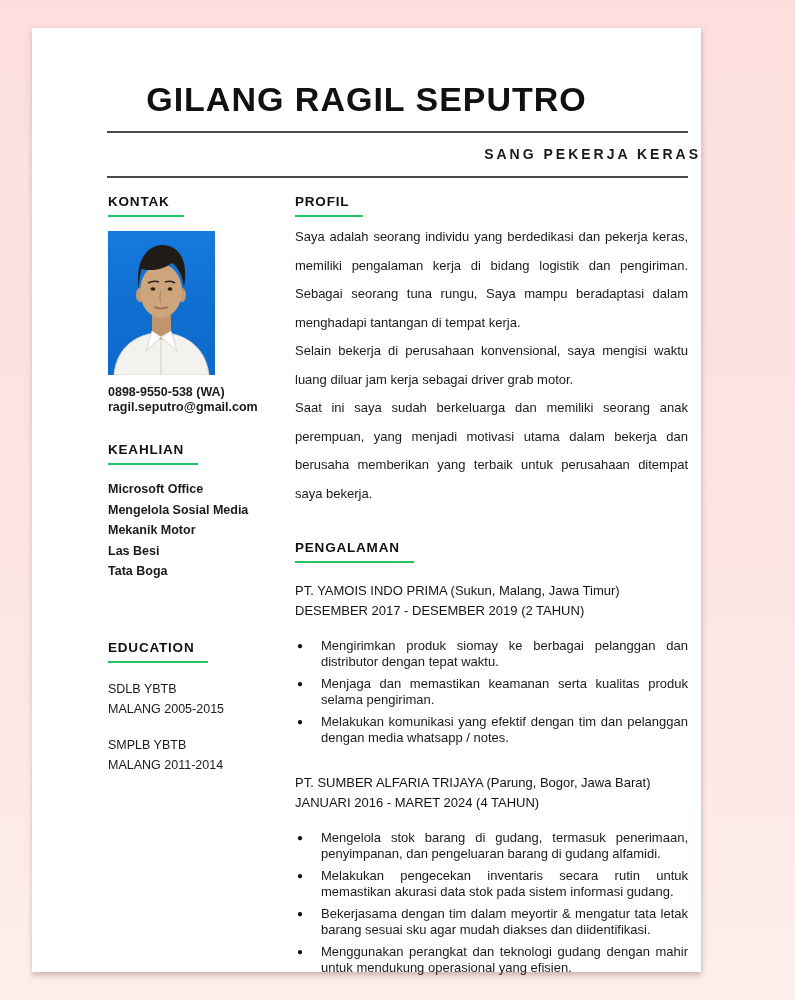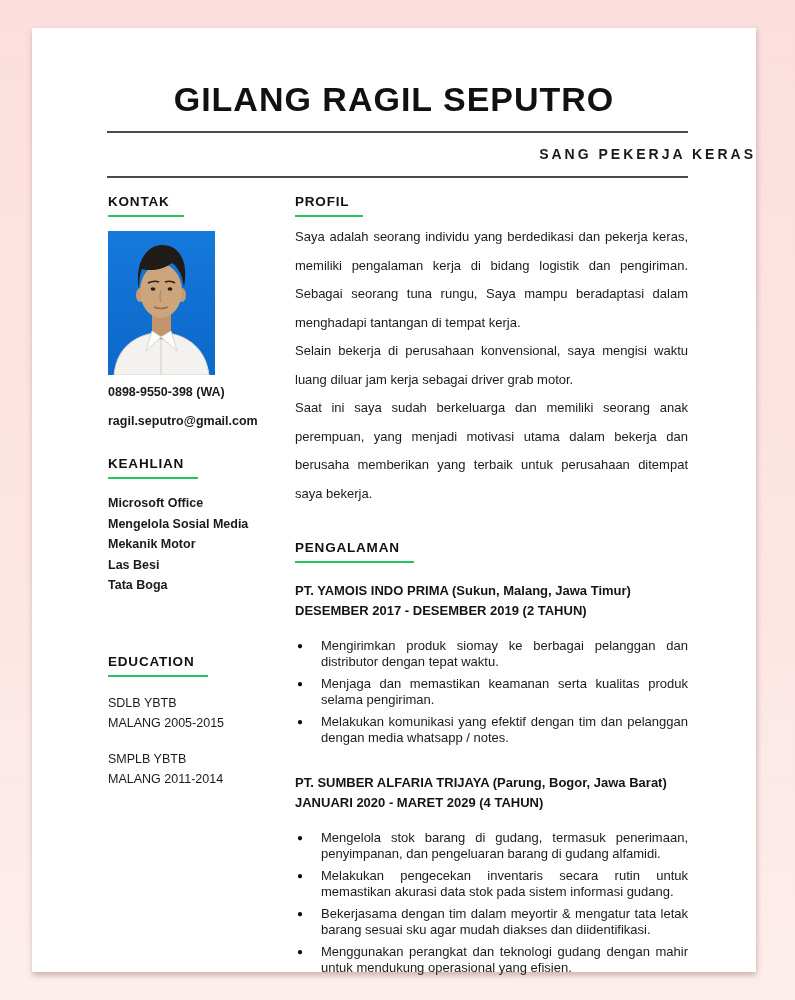--- a/index.html
+++ b/index.html
@@ -3,21 +3,21 @@
 <meta charset="utf-8">
 <style>
   * { margin:0; padding:0; box-sizing:border-box; }
   html,body { width:795px; height:1000px; overflow:hidden; }
   body {
     font-family:"Liberation Sans", sans-serif;
     background:linear-gradient(180deg,#fcdfdd 0%,#fce5e3 55%,#fdeeec 100%);
     color:#1c1c1c;
   }
   .page {
-    position:absolute; left:32px; top:28px; width:724px; height:944px;
+    position:absolute; left:32px; top:28px; width:669px; height:944px;
     background:#ffffff;
     box-shadow:0 4px 5px rgba(150,110,110,0.38), 3px 0 4px rgba(150,110,110,0.10);
   }
   .title {
     position:absolute; top:52px; left:0; width:100%;
     text-align:center; font-size:34px; font-weight:bold;
     letter-spacing:1px; color:#111;
   }
   .rule { position:absolute; left:75px; width:581px; border-top:2px solid #4a4a4a; }
   .rule-top { top:103px; }
@@ -32,38 +32,38 @@
     letter-spacing:0.8px; color:#111;
     padding:0 14px 6px 0; border-bottom:2px solid #22c55e;
   }
   .left-col  { position:absolute; left:76px;  top:164px; width:173px; }
   .right-col { position:absolute; left:263px; top:164px; width:393px; }
 
   
   .photo-wrap { margin-top:14px; width:107px; height:144px; }
   .photo-wrap svg { display:block; width:107px; height:144px; }
   .contact-line { margin-top:10px; font-size:12.5px; font-weight:bold; color:#1a1a1a; }
-  .contact-line.email { margin-top:15px; }
+  .contact-line.email { margin-top:1px; }
   .keahlian-block { margin-top:26px; }
   .skill-list { margin-top:14px; list-style:none; }
   .skill-list li { font-size:12.5px; font-weight:bold; color:#1a1a1a; line-height:20.5px; }
   .education-block { margin-top:56px; }
   .edu-list { margin-top:16px; }
   .edu-item { margin-bottom:16px; }
   .edu-item div { font-size:12.5px; font-weight:normal; color:#1a1a1a; line-height:20px; }
 
   
   .profil-text { margin-top:6px; }
   .profil-text p {
     font-size:13px; line-height:28.5px; text-align:justify; color:#1b1b1b;
   }
   .pengalaman-block { margin-top:30px; }
   .job { margin-top:18px; }
   .job-company, .job-period {
-    font-size:13px; font-weight:bold; color:#141414; line-height:19.5px;
+    font-size:13px; font-weight:normal; color:#141414; line-height:19.5px;
   }
   .bullet-list { margin-top:15px; list-style:none; }
   .bullet-list li {
     position:relative; padding-left:26px; font-size:13px; line-height:16.5px;
     padding-top:2.5px; padding-bottom:2.5px;
     text-align:justify; color:#1b1b1b;
   }
   .bullet-marker { position:absolute; left:2px; top:3px; font-size:10px; color:#111; }
   .job2 { margin-top:24px; }
 </style>
@@ -112,21 +112,21 @@
           <path d="M57,51 q6,-2 10,1" stroke="#2a241f" stroke-width="1.6" fill="none"></path>
 
           <ellipse cx="45" cy="58" rx="2.4" ry="1.7" fill="#241f1a"></ellipse>
           <ellipse cx="62" cy="58" rx="2.4" ry="1.7" fill="#241f1a"></ellipse>
 
           <path d="M53,60 q-2,8 0,11" stroke="#b38a60" stroke-width="1.4" fill="none"></path>
 
           <path d="M46,76 q7,3 14,0" stroke="#9a6a4a" stroke-width="1.6" fill="none"></path>
         </svg>
       </div>
-      <div class="contact-line">0898-9550-398 (WA)</div>
+      <div class="contact-line">0898-9550-538 (WA)</div>
       <div class="contact-line email">ragil.seputro@gmail.com</div>
     </div>
 
     <div class="keahlian-block">
       <span class="section-heading">KEAHLIAN</span>
       <ul class="skill-list">
         <li>Microsoft Office</li>
         <li>Mengelola Sosial Media</li>
         <li>Mekanik Motor</li>
         <li>Las Besi</li>
@@ -168,21 +168,21 @@
         <div class="job-period">DESEMBER 2017 - DESEMBER 2019 (2 TAHUN)</div>
         <ul class="bullet-list">
           <li><span class="bullet-marker">●</span><span>Mengirimkan produk siomay ke berbagai pelanggan dan distributor dengan tepat waktu.</span></li>
           <li><span class="bullet-marker">●</span><span>Menjaga dan memastikan keamanan serta kualitas produk selama pengiriman.</span></li>
           <li><span class="bullet-marker">●</span><span>Melakukan komunikasi yang efektif dengan tim dan pelanggan dengan media whatsapp / notes.</span></li>
         </ul>
       </div>
 
       <div class="job job2">
         <div class="job-company">PT. SUMBER ALFARIA TRIJAYA (Parung, Bogor, Jawa Barat)</div>
-        <div class="job-period">JANUARI 2020 - MARET 2029 (4 TAHUN)</div>
+        <div class="job-period">JANUARI 2016 - MARET 2024 (4 TAHUN)</div>
         <ul class="bullet-list">
           <li><span class="bullet-marker">●</span><span>Mengelola stok barang di gudang, termasuk penerimaan, penyimpanan, dan pengeluaran barang di gudang alfamidi.</span></li>
           <li><span class="bullet-marker">●</span><span>Melakukan pengecekan inventaris secara rutin untuk memastikan akurasi data stok pada sistem informasi gudang.</span></li>
           <li><span class="bullet-marker">●</span><span>Bekerjasama dengan tim dalam meyortir &amp; mengatur tata letak barang sesuai sku agar mudah diakses dan diidentifikasi.</span></li>
           <li><span class="bullet-marker">●</span><span>Menggunakan perangkat dan teknologi gudang dengan mahir untuk mendukung operasional yang efisien.</span></li>
         </ul>
       </div>
     </div>
   </div>
 </div>

